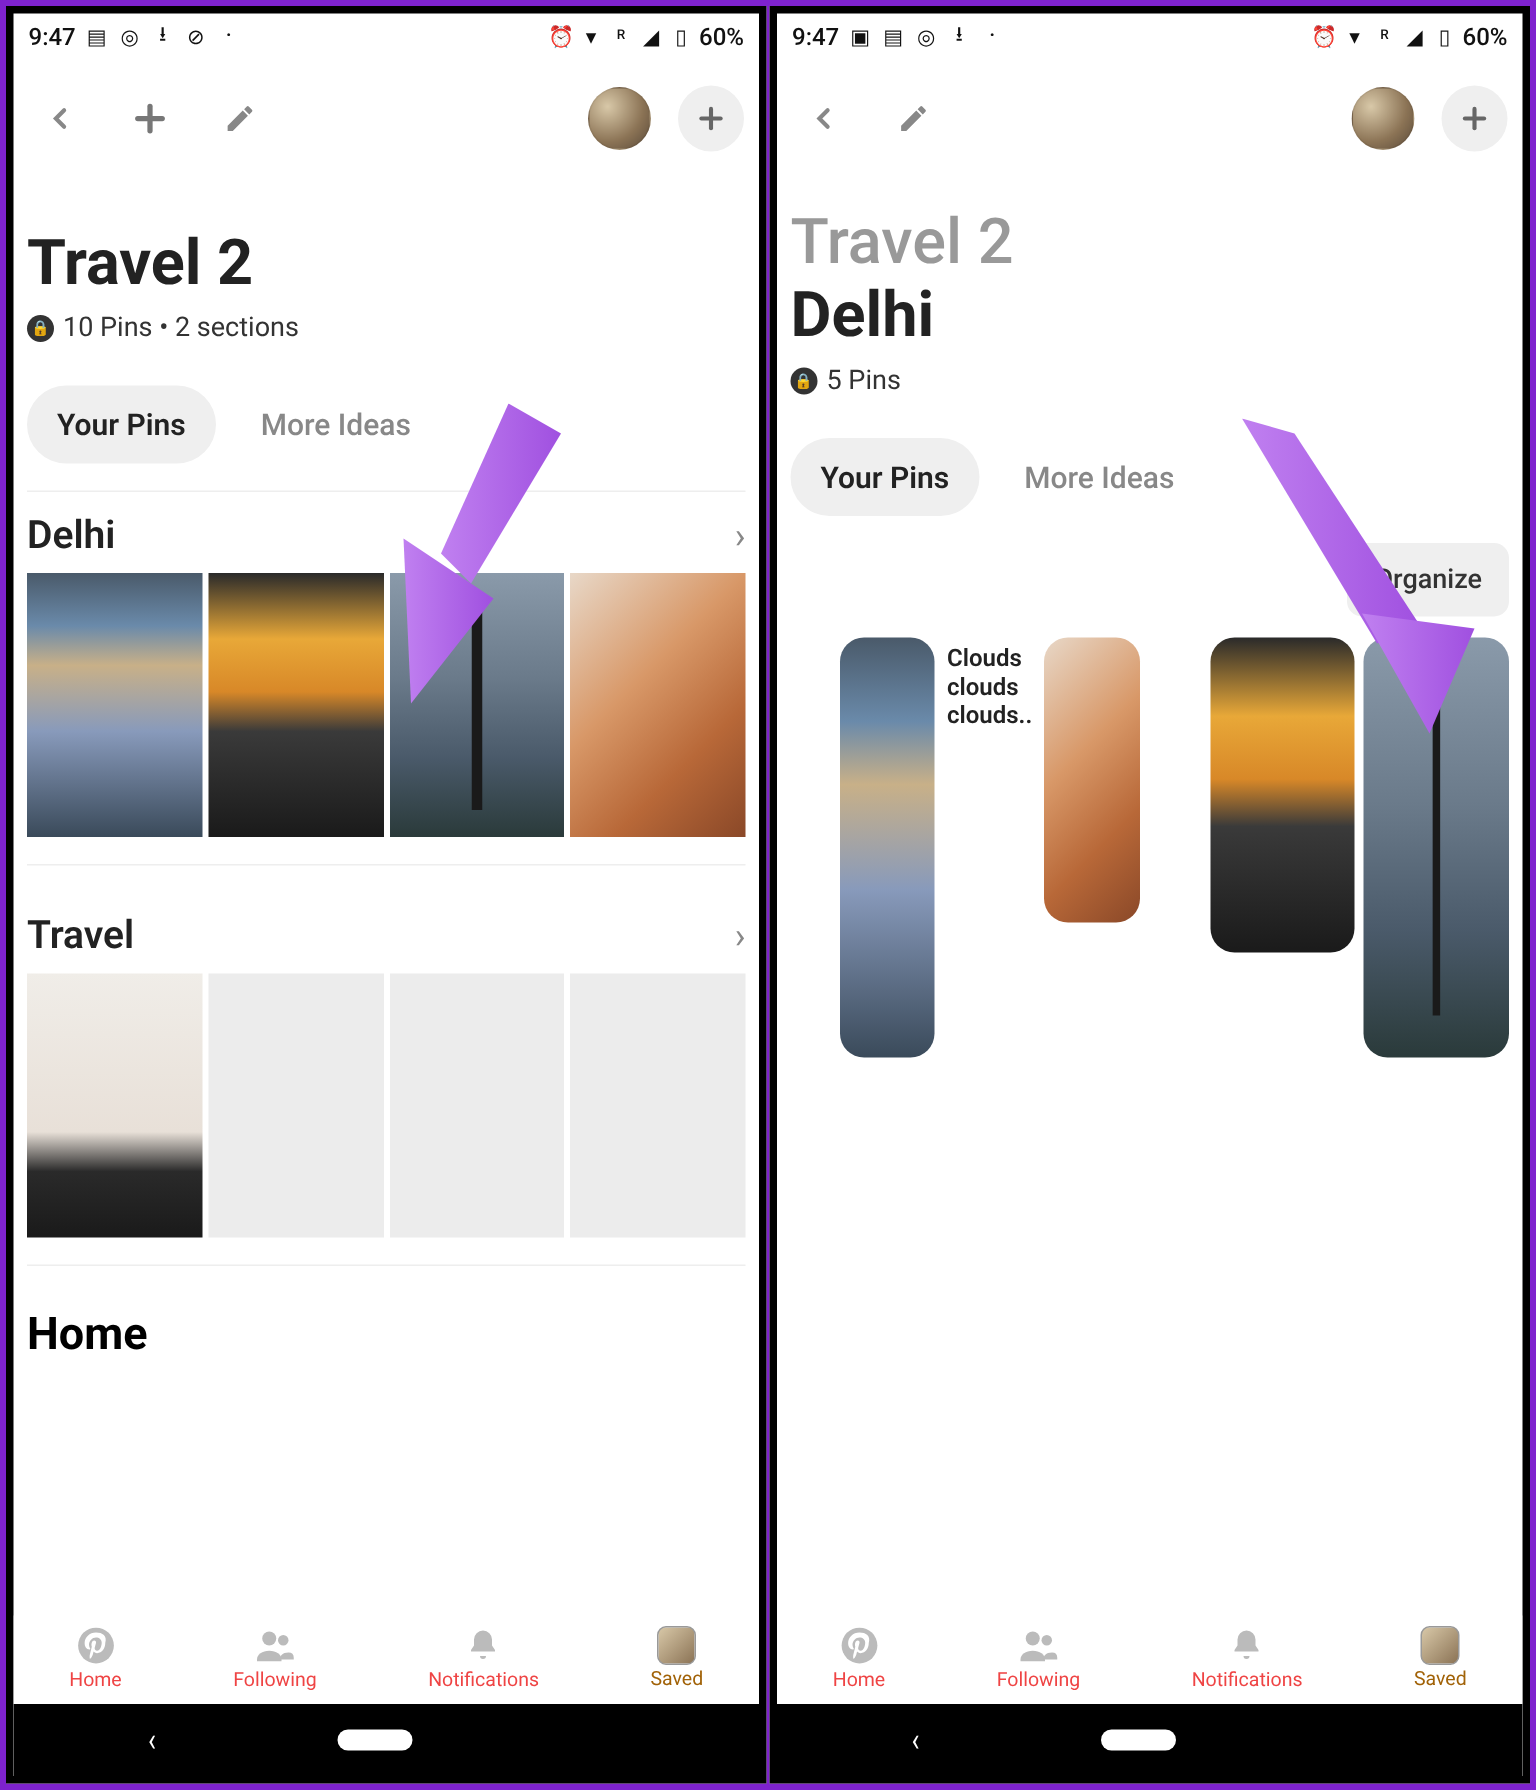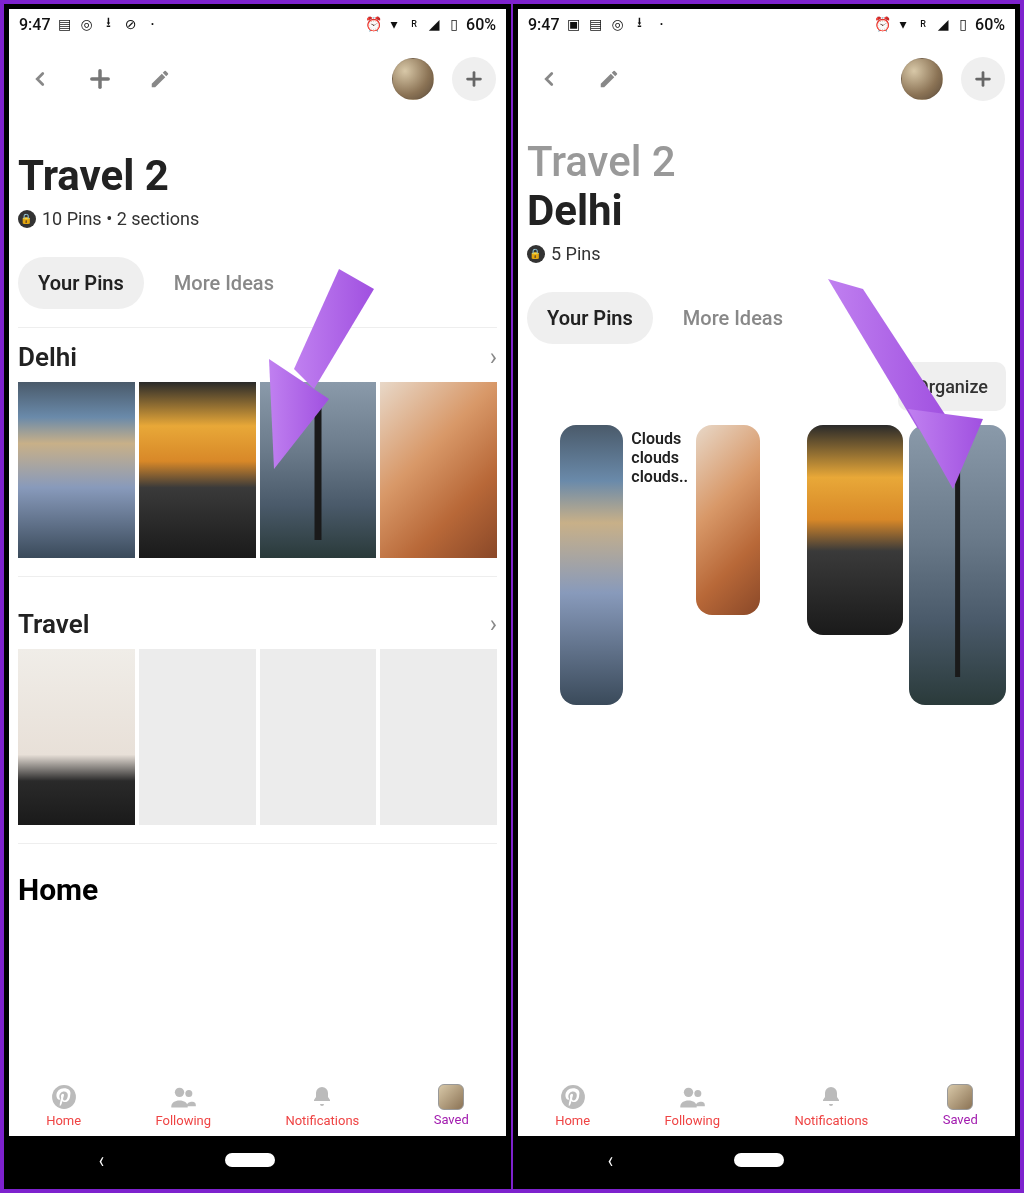--- a/index.html
+++ b/index.html
@@ -81,21 +81,21 @@
   .thumb-row { display: flex; gap: 4px; margin-bottom: 18px; border-bottom: 1px solid #eee; padding-bottom: 18px; }
   .thumb { flex: 1; height: 176px; background: #ddd; }
   .thumb.placeholder { background: #ececec; }
   .pins-title { font-size: 30px; font-weight: 700; margin-top: 10px; }
   .bottom-nav {
     display: flex; justify-content: space-around; align-items: center;
     padding: 6px 0 8px 0;
     background: #fff;
   }
   .nav-item { display: flex; flex-direction: column; align-items: center; gap: 2px; color: #ef4444; font-size: 13px; }
-  .nav-item.active { color: #a21caf; text-align: center; }
+  .nav-item.active { color: #a16207; text-align: center; }
   .nav-ic { width: 28px; height: 28px; display:inline-flex;align-items:center;justify-content:center;font-size:24px; }
   .nav-avatar { width: 26px; height: 26px; border-radius: 6px; background: linear-gradient(135deg,#d8c8a8,#8b7355); border:1px solid #999; }
   .sys-nav { height: 48px; background: #000; display:flex; align-items:center; justify-content:center; gap: 120px; }
   .sys-back { color: #fff; font-size: 22px; transform: scaleX(0.8); }
   .sys-pill { width: 50px; height: 14px; background:#fff; border-radius: 8px; }
   .arrow {
     position: absolute;
     z-index: 5;
   }
   .organize-row { display:flex; justify-content:flex-end; margin-bottom: 14px; }

